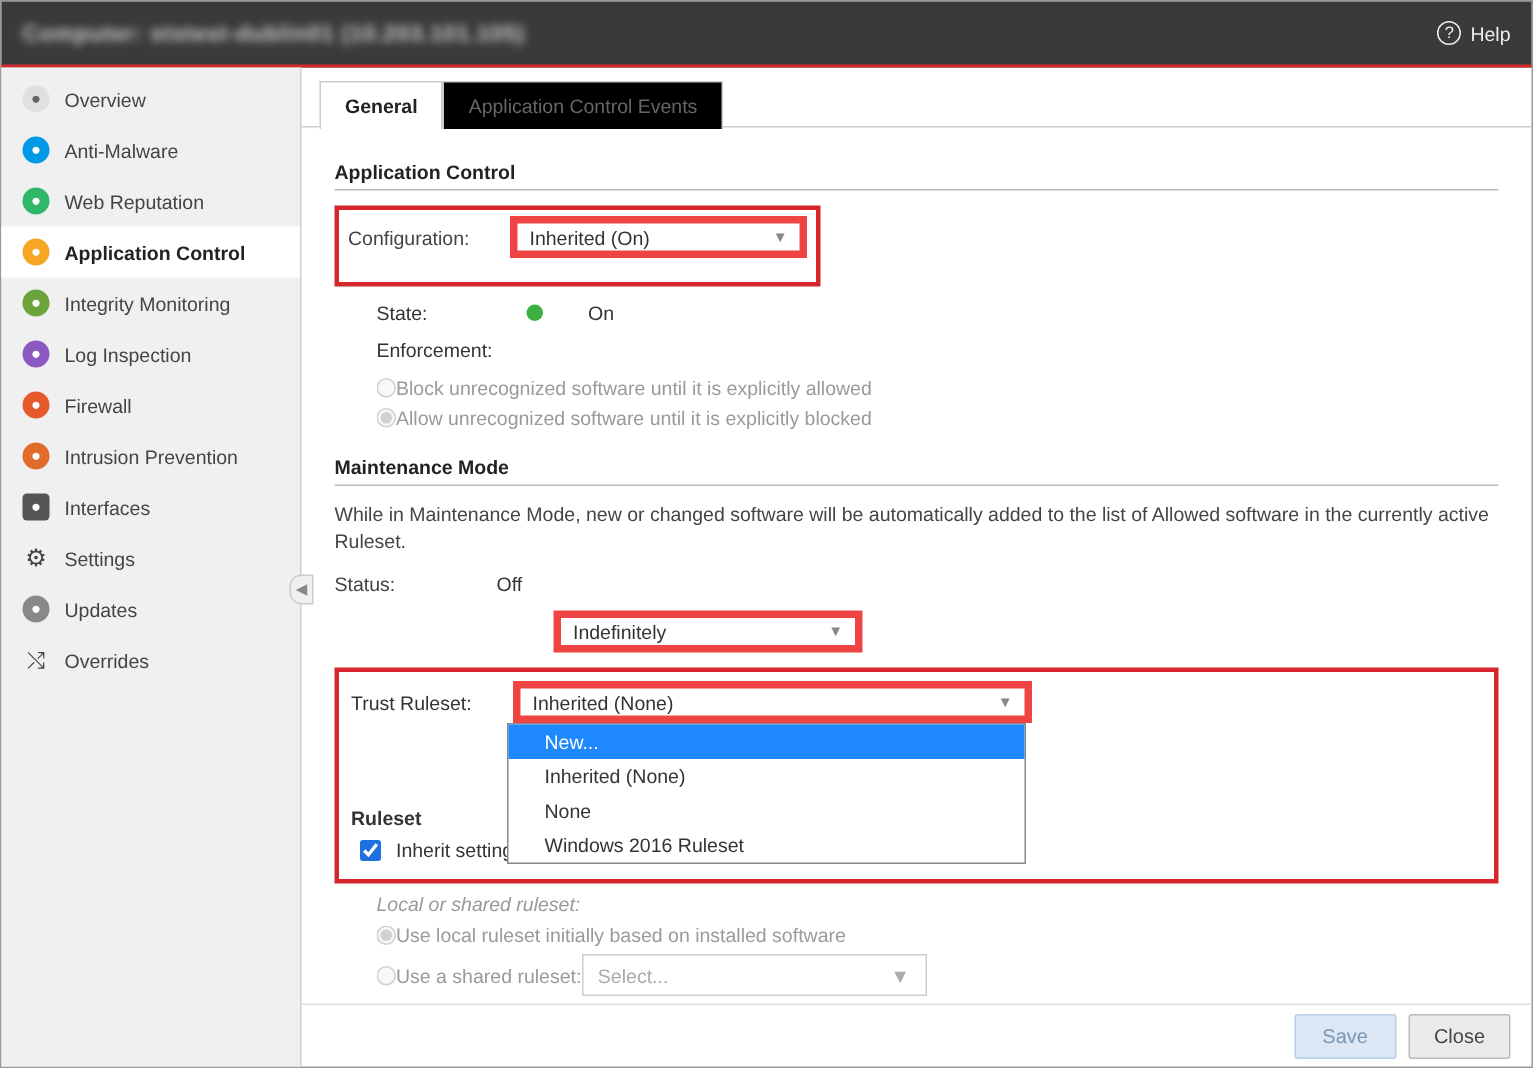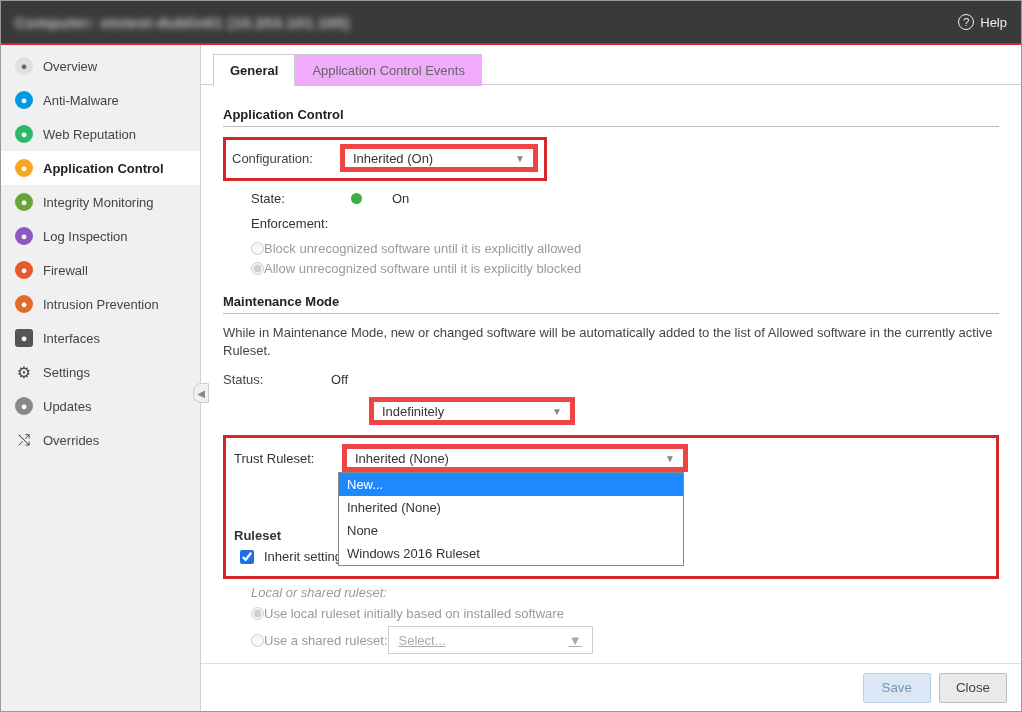--- a/index.html
+++ b/index.html
@@ -10,41 +10,41 @@
 .titlebar-right { display: flex; align-items: center; gap: 6px; color: #eee; cursor: pointer; }
 .help-icon { width:16px; height:16px; border:1.5px solid #eee; border-radius:50%; display:inline-flex; align-items:center; justify-content:center; font-size:11px; }
 .body { flex:1; display:flex; min-height:0; }
 .sidebar { width:200px; background:#f0f0f0; border-right:1px solid #d0d0d0; padding-top:4px; position:relative; }
 .side-item { display:flex; align-items:center; gap:10px; height:34px; padding:0 14px; cursor:pointer; color:#444; }
 .side-item.selected { background:#fff; font-weight:bold; color:#222; }
 .side-icon { width:18px; height:18px; border-radius:50%; display:inline-flex; align-items:center; justify-content:center; font-size:11px; color:#fff; flex-shrink:0; }
 .side-handle { position:absolute; right:-9px; top:338px; width:16px; height:20px; background:#f0f0f0; border:1px solid #ccc; border-radius:8px 0 0 8px; display:flex; align-items:center; justify-content:center; color:#888; font-size:10px; }
 .main { flex:1; display:flex; flex-direction:column; min-width:0; }
 .tabs { display:flex; padding:8px 12px 0 12px; gap:0; }
-.tab { padding:8px 16px; border:1px solid #ccc; border-bottom:none; background:#f0abfc; color:#666; cursor:pointer; position:relative; top:1px; }
+.tab { padding:8px 16px; border:1px solid #ccc; border-bottom:none; background:#000000; color:#666; cursor:pointer; position:relative; top:1px; }
 .tab.active { background:#fff; color:#222; font-weight:bold; z-index:2; }
 .tabline { border-bottom:1px solid #ccc; margin-top:-1px; }
 .content { padding:12px 22px 0 22px; overflow:visible; flex:1; position:relative; }
 .section-title { font-weight:bold; color:#222; border-bottom:1px solid #bbb; padding-bottom:4px; margin-bottom:10px; margin-top:10px; }
 .row { display:flex; align-items:center; gap:12px; margin-bottom:10px; }
 .label-col { width:96px; color:#444; }
 .select { border:5px solid #ef4444; background:#fff; height:28px; display:flex; align-items:center; justify-content:space-between; padding:0 8px; cursor:pointer; }
 .select .chev { color:#888; font-size:10px; }
 .red-box { border:3px solid #d7262b; }
-.config-box { padding:4px 6px 6px 6px; display:inline-block; }
+.config-box { padding:4px 6px 16px 6px; display:inline-block; }
 .config-box .row { margin-bottom:0; }
 .state-dot { width:11px; height:11px; background:#3cb043; border-radius:50%; display:inline-block; margin-right:18px; margin-left:10px; }
 .radio-row { display:flex; align-items:center; color:#9a9a9a; margin:5px 0 5px 28px; }
 input[type=radio] { accent-color:#888; }
 .desc { color:#444; margin:4px 0 12px 0; line-height:1.4; }
 .btn { height:28px; border:1px solid #bbb; background:#e6e6e6; padding:0 28px; cursor:pointer; color:#444; }
 .trust-box { padding:6px 8px; position:relative; }
 .trust-select { width:346px; }
 .dropdown-panel { position:absolute; left:112px; top:34px; width:346px; border:1px solid #888; background:#fff; z-index:5; }
-.dd-item { padding:4px 8px; cursor:pointer; color:#333; }
+.dd-item { padding:4px 24px; cursor:pointer; color:#333; }
 .dd-item.hl { background:#1e88ff; color:#fff; }
 .ruleset-row { display:flex; align-items:center; gap:10px; margin-left:6px; margin-bottom:6px; }
 input[type=checkbox] { accent-color:#1e70e0; width:14px; height:14px; }
 .local-label { color:#9a9a9a;font-style:italic; }
 .footer { border-top:1px solid #ddd; height:48px; display:flex; align-items:center; justify-content:flex-end; padding:0 14px; gap:8px; }
 .btn-save { height:30px; border:1px solid #b8cfe8; background:#dce7f5; color:#7a94b4; padding:0 18px; border-radius:2px; }
 .btn-close { height:30px; border:1px solid #bbb; background:#eaeaea; color:#444; padding:0 16px; border-radius:2px; cursor:pointer; }
 .gray-select { border:1px solid #ccc; background:#fff; height:28px; display:flex; align-items:center; justify-content:space-between; padding:0 10px; color:#aaa; }
 </style>
 </head>
@@ -191,21 +191,21 @@
         </div>
 
         <div class="local-label" style="margin:6px 0 6px 28px;">Local or shared ruleset:</div>
         <div class="radio-row">
           <input type="radio" disabled="" checked="" style="">
           <span>Use local ruleset initially based on installed software</span>
         </div>
         <div class="radio-row">
           <input type="radio" disabled="" style="">
           <span>Use a shared ruleset:</span>
-          <div class="gray-select" style="width:205px;text-decoration:underline;">
+          <div class="gray-select" style="width:230px;">
             <span>Select...</span>
             <span class="chev">▼</span>
           </div>
         </div>
 
       </div>
 
       <div class="footer">
         <button class="btn-save">Save</button>
         <button class="btn-close">Close</button>

